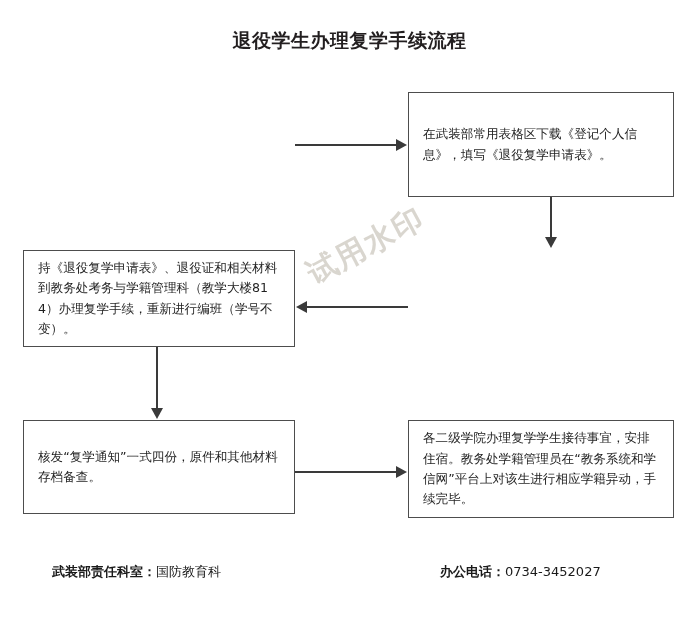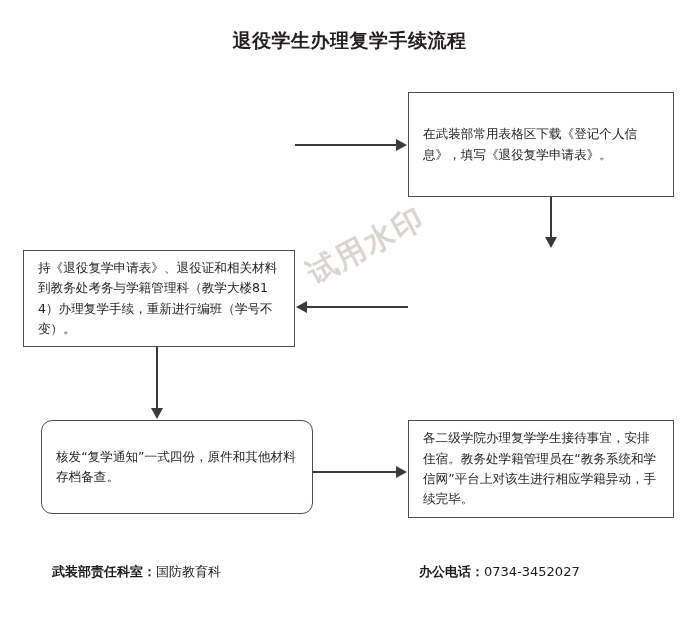--- a/index.html
+++ b/index.html
@@ -71,21 +71,21 @@
     color: #1f1f1f;
     width: 100%;
     word-break: break-all;
   }
 
   #node-1 { left: 23px;  top: 92px;  width: 272px; height: 105px; }
   #node-2 { left: 408px; top: 92px;  width: 266px; height: 105px; }
   #node-3 { left: 408px; top: 248px; width: 266px; height: 106px; }
   #node-3 .node-text { line-height: 1.58; }
   #node-4 { left: 23px;  top: 250px; width: 272px; height: 97px; }
-  #node-5 { left: 41px;  top: 420px; width: 272px; height: 94px; border-radius: 11px; }
+  #node-5 { left: 23px;  top: 420px; width: 272px; height: 94px; }
   #node-6 { left: 408px; top: 420px; width: 266px; height: 98px; }
 
   
   .conn {
     position: absolute;
     background: #3a3a3a;
   }
   .conn-h { height: 1.6px; }
   .conn-v { width: 1.6px; }
 
@@ -129,21 +129,21 @@
   
   .footer {
     position: absolute;
     left: 0;
     top: 561px;
     width: 699px;
     height: 60px;
   }
   .footer-col { position: absolute; }
   .footer-left  { left: 52px; top: 0; }
-  .footer-right { left: 419px; top: 0; }
+  .footer-right { left: 440px; top: 0; }
   .footer-row {
     font-size: 13px;
     line-height: 22px;
     white-space: nowrap;
     color: #1a1a1a;
   }
   .footer-row .lbl { font-weight: bold; }
   .footer-row .val { font-weight: normal; }
 </style>
 </head>

